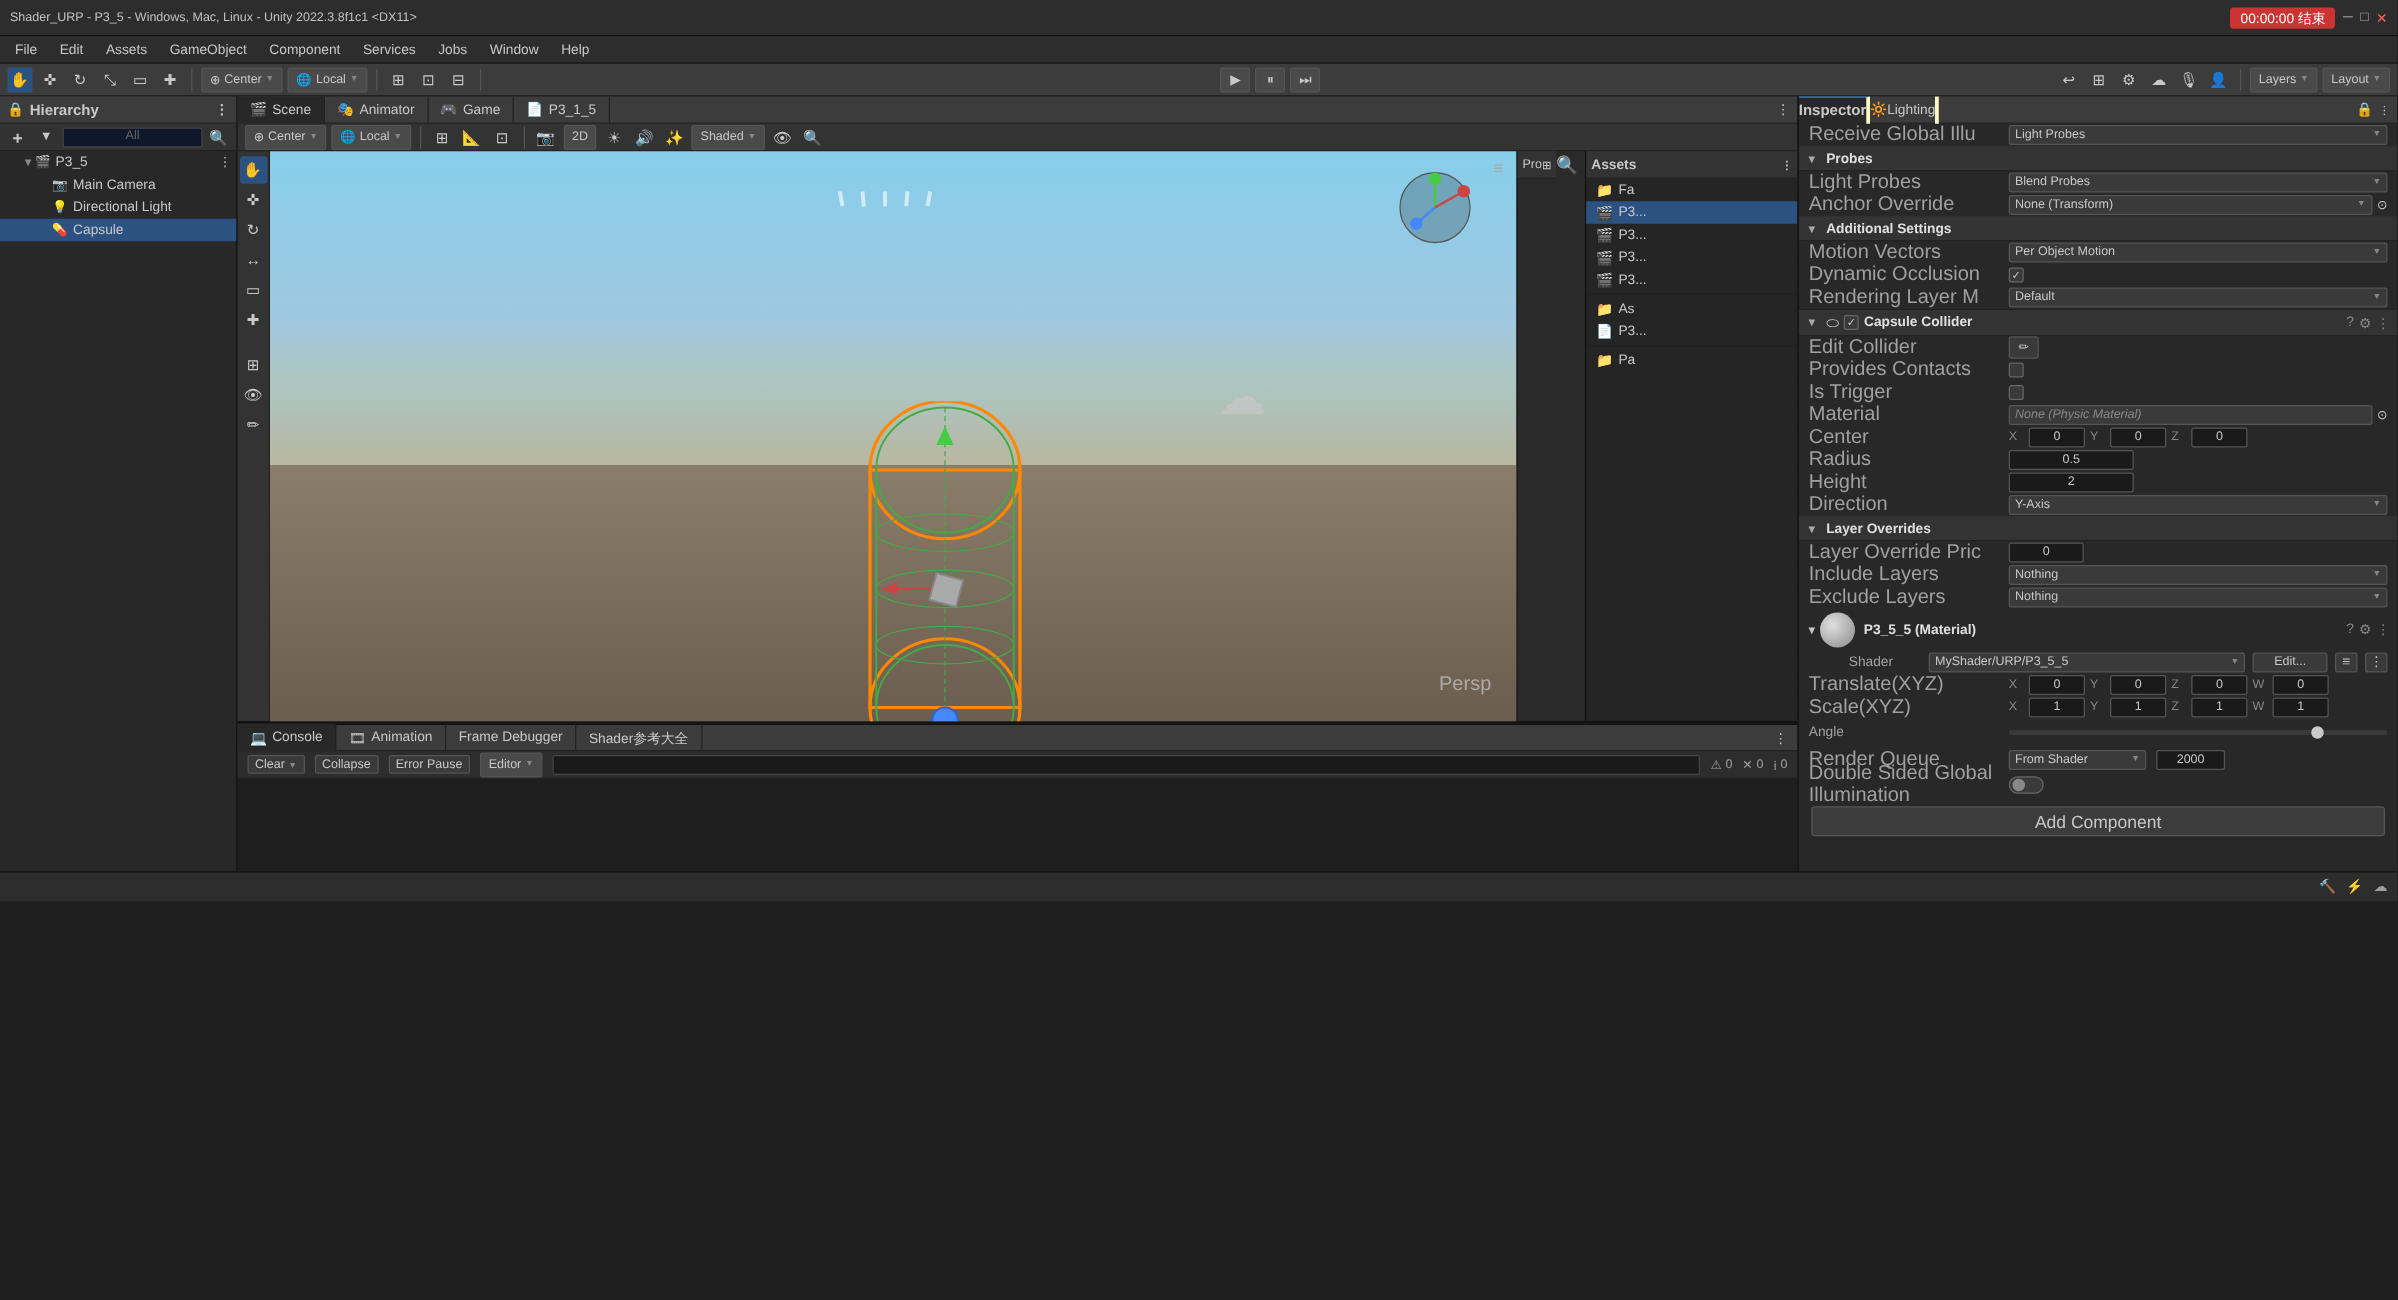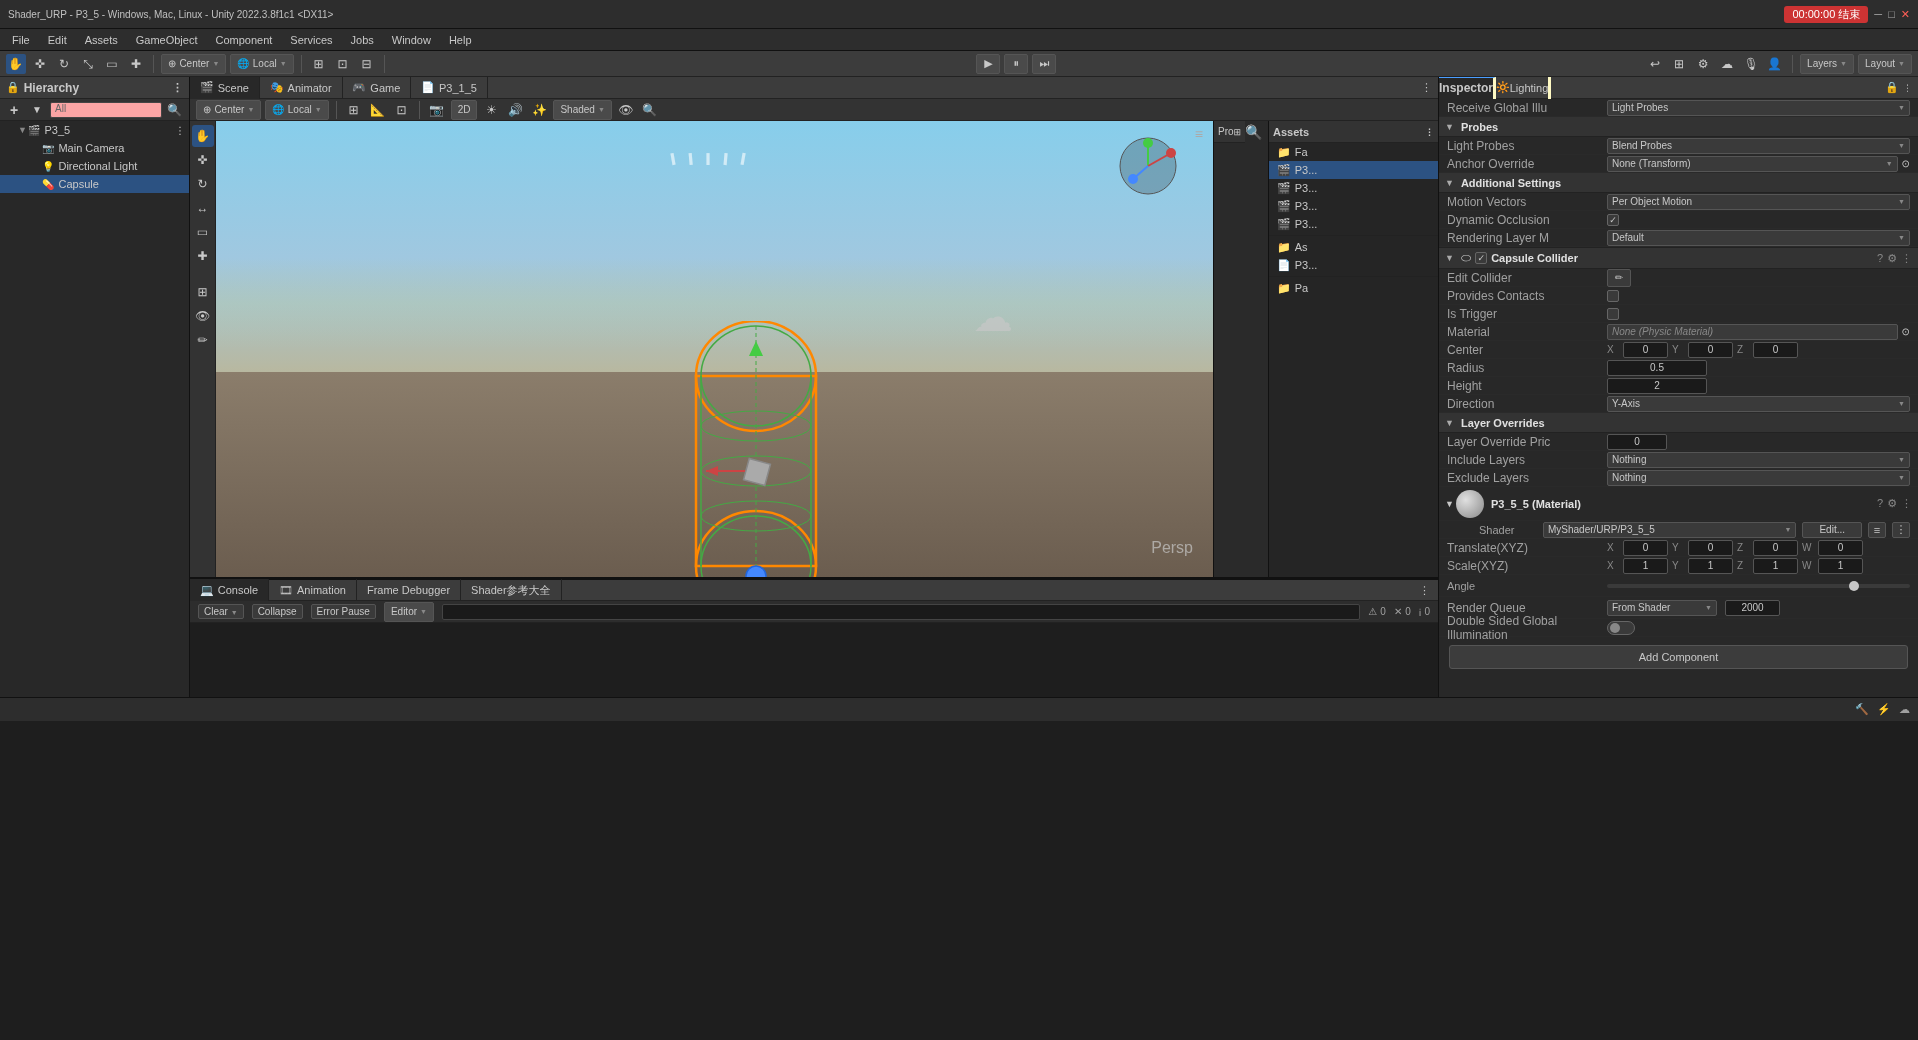--- a/index.html
+++ b/index.html
@@ -101,26 +101,27 @@
       background: #323232;
       display: flex;
       align-items: center;
       padding: 0 4px;
       border-bottom: 1px solid #222;
       gap: 3px;
     }
     .hier-search {
       flex: 1;
       height: 16px;
-      background: #fca5a5;
+      background: #0f172a;
       border: 1px solid #444;
       border-radius: 2px;
       color: #c8c8c8;
       font-size: 10px;
       padding: 0 4px;
+      text-align: center;
     }
     .hier-item {
       display: flex;
       align-items: center;
       height: 18px;
       padding: 0 4px;
       cursor: pointer;
       font-size: 11px;
     }
     .hier-item.selected { background: #2c5282; }
@@ -211,21 +212,21 @@
 
     .prop-row {
       display: flex;
       align-items: center;
       height: 18px;
       padding: 0 8px;
       border-bottom: 1px solid #2a2a2a;
     }
     .prop-label {
       width: 160px;
-      font-size: 12px;
+      font-size: 16px;
       color: #a0a0a0;
       flex-shrink: 0;
     }
     .prop-value {
       flex: 1;
       font-size: 11px;
       color: #c8c8c8;
       display: flex;
       align-items: center;
       gap: 4px;
@@ -284,21 +285,21 @@
     .comp-icons { display: flex; gap: 4px; }
     .comp-icon-btn { font-size: 11px; color: #888; cursor: pointer; }
 
     .add-component-btn {
       width: calc(100% - 20px);
       height: 24px;
       background: #3c3c3c;
       border: 1px solid #555;
       border-radius: 3px;
       color: #c8c8c8;
-      font-size: 11px;
+      font-size: 14px;
       cursor: pointer;
       display: flex;
       align-items: center;
       justify-content: center;
       margin: 8px 10px;
     }
 
     
     #bottom-bar {
       height: 24px;

